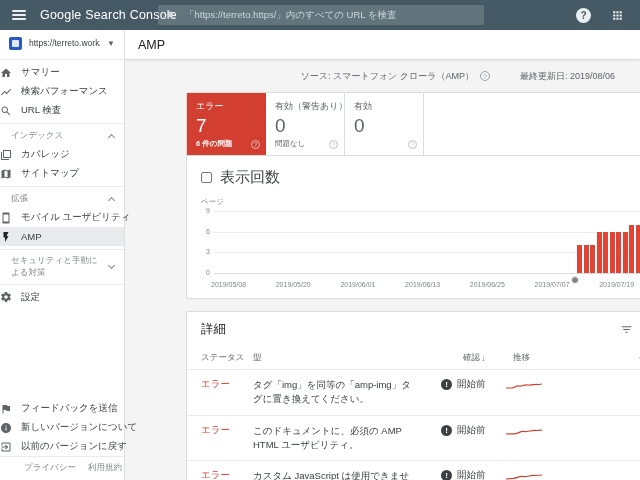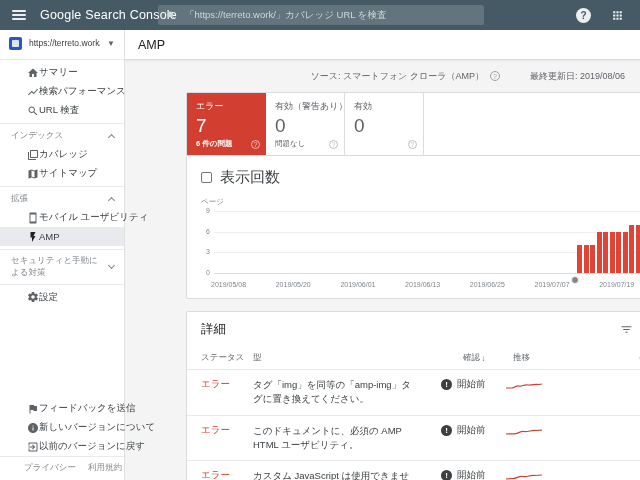--- a/index.html
+++ b/index.html
@@ -18,39 +18,39 @@
   .help-circle { width:15px; height:15px; border-radius:50%; background:#eceff1; color:#455a64; font-size:10px; font-weight:bold; display:flex; align-items:center; justify-content:center; }
 
   
   .sidebar { position:absolute; top:30px; left:0; width:125px; bottom:0; background:#fff; border-right:1px solid #e0e0e0; display:flex; flex-direction:column; z-index:20; }
   .property-row { height:26px; display:flex; align-items:center; padding:0 9px; gap:7px; flex-shrink:0; }
   .prop-icon { width:13px; height:13px; border-radius:2px; background:#2a56c6; flex-shrink:0; position:relative; }
   .prop-icon::after { content:""; position:absolute; inset:3px; background:rgba(255,255,255,.85); border-radius:1px; }
   .prop-text { font-size:8.5px; color:#3c4043; white-space:nowrap; overflow:hidden; }
   .prop-caret { margin-left:auto; font-size:8px; color:#5f6368; }
   .sb-divider { height:1px; background:#e8eaed; margin:3px 0; flex-shrink:0; }
-  .nav-item { height:19px; display:flex; align-items:center; padding-left:27px; cursor:pointer; flex-shrink:0; }
+  .nav-item { height:19px; display:flex; align-items:center; padding-left:0; gap:9px; cursor:pointer; flex-shrink:0; }
   .nav-item .lbl { font-size:9.5px; color:#3c4043; white-space:nowrap; }
   .nav-item svg { flex-shrink:0; }
   .nav-item.selected { background:#e8eaed; }
   .section-head { min-height:18px; display:flex; align-items:center; padding:2px 10px 2px 11px; cursor:pointer; flex-shrink:0; }
   .section-head .lbl { font-size:8.5px; color:#80868b; line-height:1.4; flex:1; }
   .chev { width:5px; height:5px; border-right:1.3px solid #80868b; border-bottom:1.3px solid #80868b; flex-shrink:0; margin-left:4px; }
   .chev.up { transform:rotate(-135deg); margin-top:3px; }
   .chev.down { transform:rotate(45deg); margin-bottom:2px; }
   .sb-footer { margin-top:auto; flex-shrink:0; padding-bottom:2px; }
   .privacy-row { border-top:1px solid #e8eaed; height:22px; display:flex; align-items:center; gap:12px; padding-left:24px; font-size:8.5px; color:#80868b; }
   .icn { fill:#5f6368; }
   .nav-item.selected .icn { fill:#202124; }
 
   
   .titlebar { position:absolute; top:30px; left:125px; right:0; height:30px; background:#fff; border-bottom:1px solid #dadce0; box-shadow:0 1px 2px rgba(0,0,0,.06); display:flex; align-items:center; padding-left:13px; z-index:10; }
   .page-title { font-size:12.5px; color:#202124; }
   .content { position:absolute; top:60px; left:125px; right:0; bottom:0; background:#f4f4f4; overflow:hidden; }
-  .status-row { height:32px; display:flex; align-items:center; justify-content:flex-end; gap:6px; padding-right:15px; font-size:9px; color:#5f6368; }
+  .status-row { height:32px; display:flex; align-items:center; justify-content:flex-end; gap:6px; padding-right:25px; font-size:9px; color:#5f6368; }
   .status-row .upd { margin-left:24px; color:#5f6368; }
   .mini-help { width:10px; height:10px; border-radius:50%; border:1px solid #9aa0a6; color:#9aa0a6; font-size:7px; display:flex; align-items:center; justify-content:center; }
 
   .card { margin-left:61px; width:528px; background:#fff; border:1px solid #dadce0; border-radius:2px; }
 
   
   .tiles { display:flex; border-bottom:1px solid #dadce0; }
   .tile { width:79px; height:62px; border-right:1px solid #dadce0; padding:7px 9px; position:relative; cursor:pointer; }
   .tile .t-label { font-size:9px; color:#5f6368; white-space:nowrap; }
   .tile .t-value { font-size:19px; color:#5f6368; font-weight:300; margin-top:3px; line-height:1; }
@@ -110,21 +110,21 @@
     <div class="hamburger">
         <span></span>
         <span></span>
         <span></span>
       </div>
     <div class="logo">Google Search Console</div>
     <div class="searchbox">
       <svg width="11" height="11" viewBox="0 0 24 24">
           <path fill="#cfd8dc" d="M15.5 14h-.79l-.28-.27C15.41 12.59 16 11.11 16 9.5 16 5.91 13.09 3 9.5 3S3 5.91 3 9.5 5.91 16 9.5 16c1.61 0 3.09-.59 4.23-1.57l.27.28v.79l5 4.99L20.49 19l-4.99-5z"></path>
         </svg>
-      <span class="q">「https://terreto.work/」カバレッジ URL を検査</span>
+      <span class="q">「https://terreto.https/」内のすべての URL を検査</span>
     </div>
     <div class="hdr-right">
       <div class="help-circle">?</div>
       <svg width="13" height="13" viewBox="0 0 24 24">
           <path fill="#eceff1" d="M4 8h4V4H4v4zm6 12h4v-4h-4v4zm-6 0h4v-4H4v4zm0-6h4v-4H4v4zm6 0h4v-4h-4v4zm6-10v4h4V4h-4zm-6 4h4V4h-4v4zm6 6h4v-4h-4v4zm0 6h4v-4h-4v4z"></path>
         </svg>
     </div>
   </div>
 
   <div class="sidebar">

